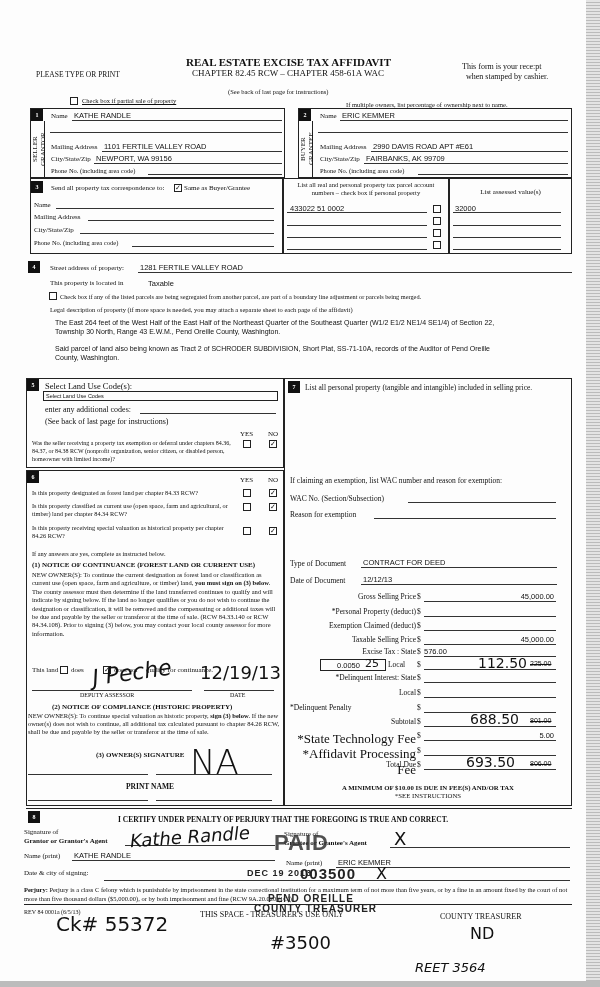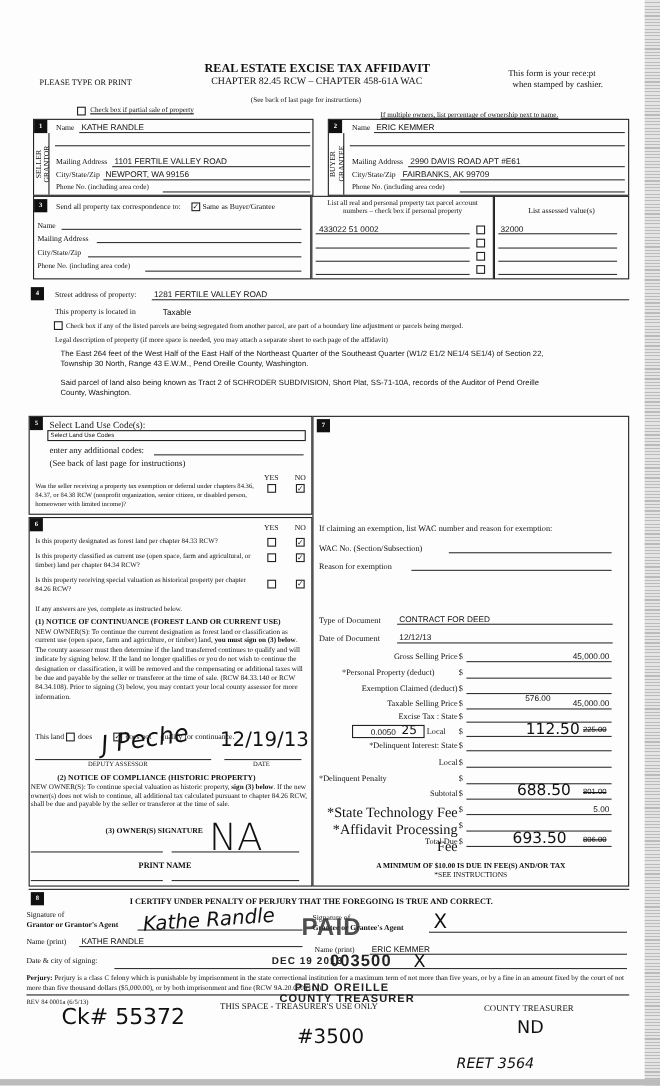--- a/index.html
+++ b/index.html
@@ -177,56 +177,57 @@
   <div class="abs b" style="left:96px;top:751px;font-size:7px">(3)  OWNER(S) SIGNATURE</div>
   <div class="line" style="left:28px;top:774px;width:120px"></div>
   <div class="line" style="left:156px;top:774px;width:116px"></div>
   <div class="abs hw" style="left:190px;top:742px;font-size:34px;font-style:normal;font-weight:100">NA</div>
   <div class="abs b" style="left:126px;top:782px;font-size:7.5px">PRINT NAME</div>
   <div class="line" style="left:28px;top:800px;width:120px"></div>
   <div class="line" style="left:156px;top:800px;width:116px"></div>
 
   <div class="box" style="left:284px;top:378px;width:288px;height:428px"></div>
   <div class="num" style="left:288px;top:381px">7</div>
+  <div class="abs" style="left:305px;top:383px;width:262px;font-size:7.5px;line-height:10px">List all  personal property (tangible and intangible) included in selling price.</div>
   <div class="abs" style="left:284px;top:467px;width:1px;height:0"></div>
   <div class="abs" style="left:290px;top:476px;font-size:7.5px">If claiming an exemption, list WAC number and reason for exemption:</div>
   <div class="abs" style="left:290px;top:494px;font-size:7.5px">WAC No. (Section/Subsection)</div>
   <div class="line" style="left:408px;top:502px;width:148px"></div>
   <div class="abs" style="left:290px;top:510px;font-size:7.5px">Reason for exemption</div>
   <div class="line" style="left:374px;top:518px;width:182px"></div>
 
   <div class="abs" style="left:290px;top:559px;font-size:7.5px">Type of Document</div>
   <div class="abs fill" style="left:363px;top:558px">CONTRACT FOR DEED</div>
   <div class="line" style="left:361px;top:567px;width:196px"></div>
   <div class="abs" style="left:290px;top:576px;font-size:7.5px">Date of Document</div>
   <div class="abs fill" style="left:363px;top:575px">12/12/13</div>
   <div class="line" style="left:361px;top:584px;width:196px"></div>
 
   <div class="abs" style="left:290px;top:592px;width:126px;text-align:right;font-size:7.5px">Gross Selling Price</div>
   <div class="abs" style="left:417px;top:592px;font-size:7.5px">$</div>
   <div class="line" style="left:424px;top:601px;width:132px"></div>
   <div class="abs fill" style="left:424px;top:592px;width:130px;text-align:right">45,000.00</div>
 
-  <div class="abs" style="left:290px;top:607px;width:126px;text-align:center;font-size:7.5px">*Personal Property (deduct)</div>
+  <div class="abs" style="left:290px;top:607px;width:126px;text-align:right;font-size:7.5px">*Personal Property (deduct)</div>
   <div class="abs" style="left:417px;top:607px;font-size:7.5px">$</div>
   <div class="line" style="left:424px;top:616px;width:132px"></div>
 
   <div class="abs" style="left:290px;top:621px;width:126px;text-align:right;font-size:7.5px">Exemption Claimed (deduct)</div>
   <div class="abs" style="left:417px;top:621px;font-size:7.5px">$</div>
   <div class="line" style="left:424px;top:630px;width:132px"></div>
 
   <div class="abs" style="left:290px;top:635px;width:126px;text-align:right;font-size:7.5px">Taxable Selling Price</div>
   <div class="abs" style="left:417px;top:635px;font-size:7.5px">$</div>
   <div class="line" style="left:424px;top:644px;width:132px"></div>
   <div class="abs fill" style="left:424px;top:635px;width:130px;text-align:right">45,000.00</div>
 
   <div class="abs" style="left:290px;top:647px;width:126px;text-align:right;font-size:7.5px">Excise Tax : State</div>
   <div class="abs" style="left:417px;top:647px;font-size:7.5px">$</div>
   <div class="line" style="left:424px;top:656px;width:132px"></div>
-  <div class="abs fill" style="left:424px;top:630px;width:130px;text-align:center">576.00</div>
+  <div class="abs fill" style="left:424px;top:647px;width:130px;text-align:left">576.00</div>
 
   <div class="abs" style="left:320px;top:659px;width:66px;height:12px;border:1px solid #222">
     <span class="abs fill" style="left:16px;top:1px">0.0050</span>
     <span class="abs hw" style="left:44px;top:-3px;font-size:11px;font-style:normal">25</span>
   </div>
   <div class="abs" style="left:388px;top:660px;font-size:7.5px">Local</div>
   <div class="abs" style="left:417px;top:660px;font-size:7.5px">$</div>
   <div class="line" style="left:424px;top:669px;width:132px"></div>
   <div class="abs hw" style="left:478px;top:655px;font-size:14px;font-style:normal">112.50</div>
   <div class="abs fill strike" style="left:530px;top:660px;font-size:7px">225.00</div>

